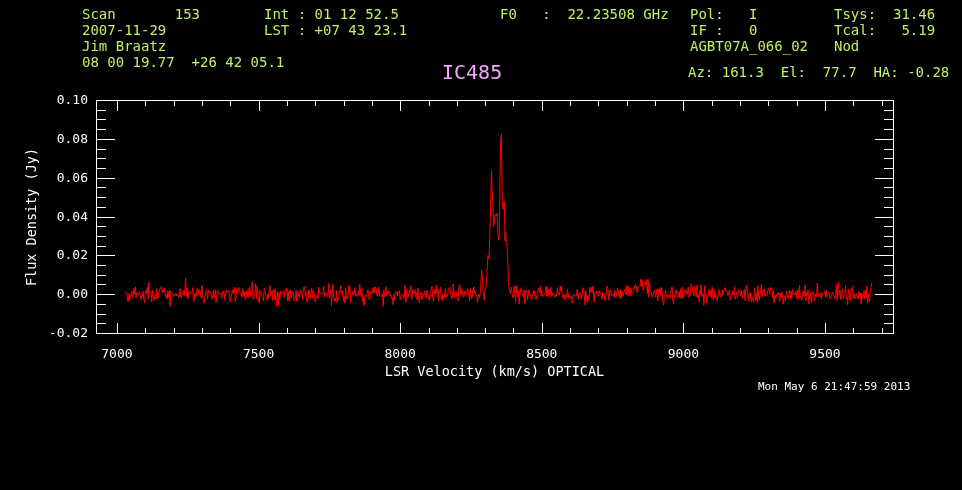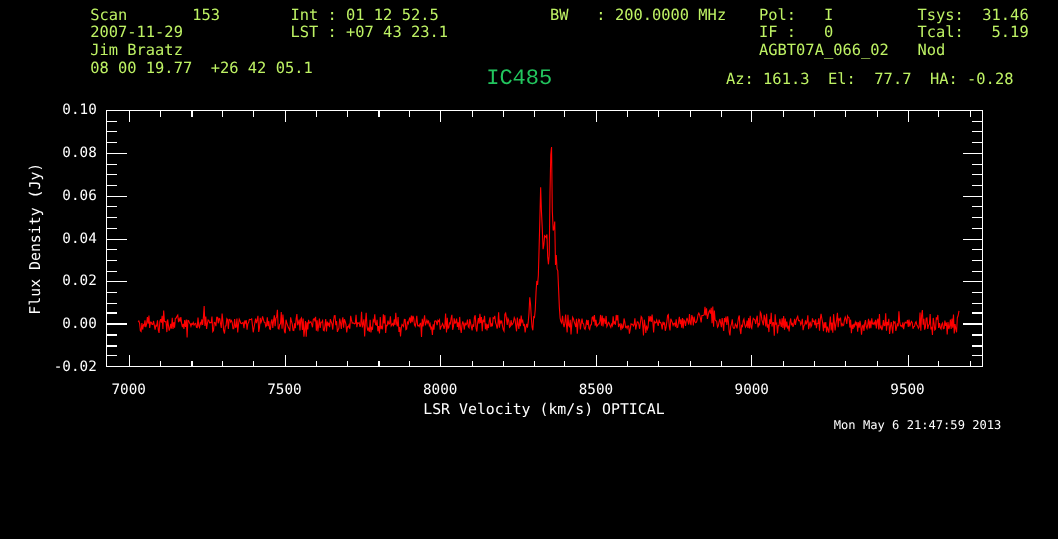--- a/index.html
+++ b/index.html
@@ -7,54 +7,54 @@
     width:962px;height:490px;background:#000000;overflow:hidden;position:relative;
     font-family:"DejaVu Sans Mono","Liberation Mono",monospace;
   }
   .htext{
     position:absolute;color:#bef264;font-size:14px;line-height:16px;
     white-space:pre;letter-spacing:0;margin-left:28px;
   }
   .hcol{position:absolute;top:6px;}
   .hcol .htext{position:static;display:block;}
   #src-title{
-    position:absolute;left:442px;top:60px;color:#22c55e;font-size:20px;
-    white-space:pre;font-weight:400;font-family:Liberation Mono, monospace;
+    position:absolute;left:442px;top:60px;color:#f0abfc;font-size:20px;
+    white-space:pre;font-weight:400;
   }
   #plot-svg{position:absolute;left:0;top:0;}
 </style>
 </head>
 <body>
 
 <div class="hcol" style="left:54px">
   <span class="htext">Scan       153</span>
   <span class="htext">2007-11-29</span>
   <span class="htext">Jim Braatz</span>
 </div>
 <div class="hcol" style="left:236px">
   <span class="htext">Int : 01 12 52.5</span>
   <span class="htext">LST : +07 43 23.1</span>
 </div>
 <div class="hcol" style="left:472px">
-  <span class="htext">BW   : 200.0000 MHz</span>
+  <span class="htext">F0   :  22.23508 GHz</span>
 </div>
 <div class="hcol" style="left:662px">
   <span class="htext">Pol:   I</span>
   <span class="htext">IF :   0</span>
   <span class="htext">AGBT07A_066_02</span>
 </div>
 <div class="hcol" style="left:806px">
   <span class="htext">Tsys:  31.46</span>
   <span class="htext">Tcal:   5.19</span>
   <span class="htext">Nod</span>
 </div>
 
 <span class="htext" style="left:54px;top:54px">08 00 19.77  +26 42 05.1</span>
 <span id="src-title">IC485</span>
-<span class="htext" style="left:632px;top:64px">Az: 161.3  El:  77.7  HA: -0.28</span>
+<span class="htext" style="left:660px;top:64px">Az: 161.3  El:  77.7  HA: -0.28</span>
 
 <svg id="plot-svg" width="962" height="490" viewBox="0 0 962 490">
     <rect x="96.5" y="100.5" width="797" height="233" fill="none" stroke="#ffffff" stroke-width="1" shape-rendering="crispEdges"></rect>
     <line x1="117.5" y1="333" x2="117.5" y2="323" stroke="#ffffff" stroke-width="1" shape-rendering="crispEdges"></line>
     <line x1="117.5" y1="101" x2="117.5" y2="111" stroke="#ffffff" stroke-width="1" shape-rendering="crispEdges"></line>
     <line x1="145.5" y1="333" x2="145.5" y2="328" stroke="#ffffff" stroke-width="1" shape-rendering="crispEdges"></line>
     <line x1="145.5" y1="101" x2="145.5" y2="106" stroke="#ffffff" stroke-width="1" shape-rendering="crispEdges"></line>
     <line x1="174.5" y1="333" x2="174.5" y2="328" stroke="#ffffff" stroke-width="1" shape-rendering="crispEdges"></line>
     <line x1="174.5" y1="101" x2="174.5" y2="106" stroke="#ffffff" stroke-width="1" shape-rendering="crispEdges"></line>
     <line x1="202.5" y1="333" x2="202.5" y2="328" stroke="#ffffff" stroke-width="1" shape-rendering="crispEdges"></line>

